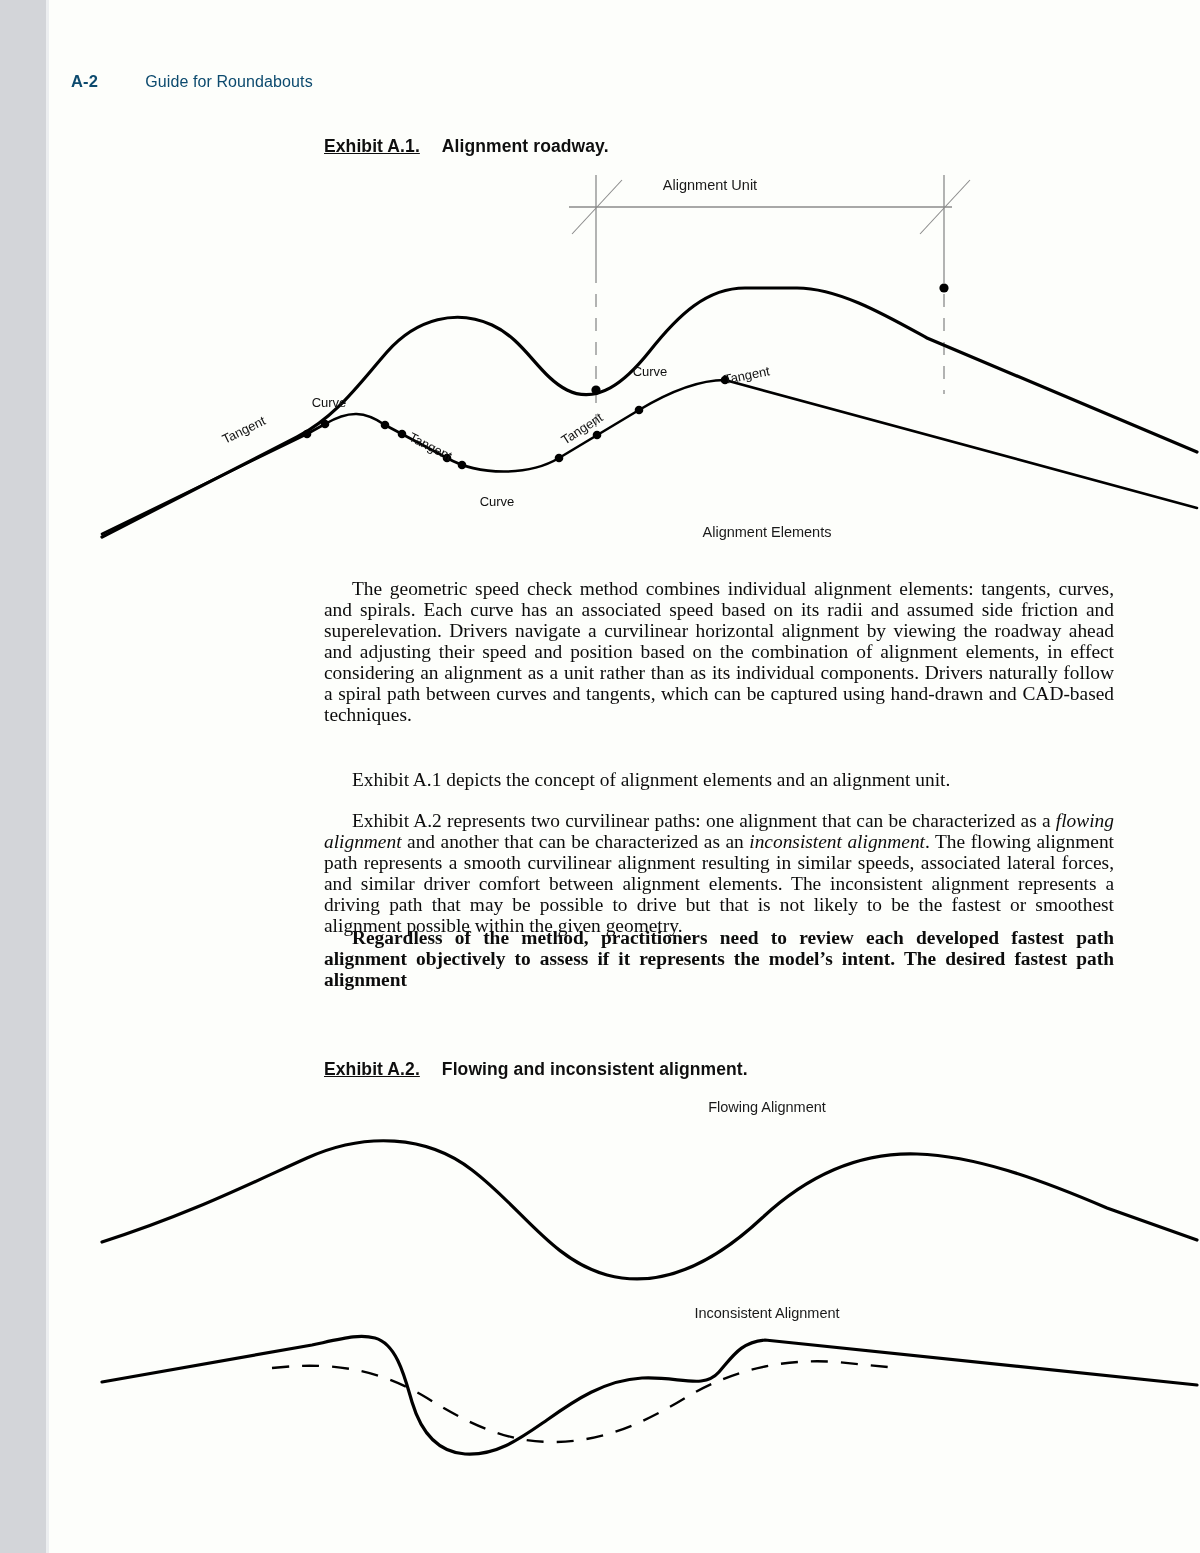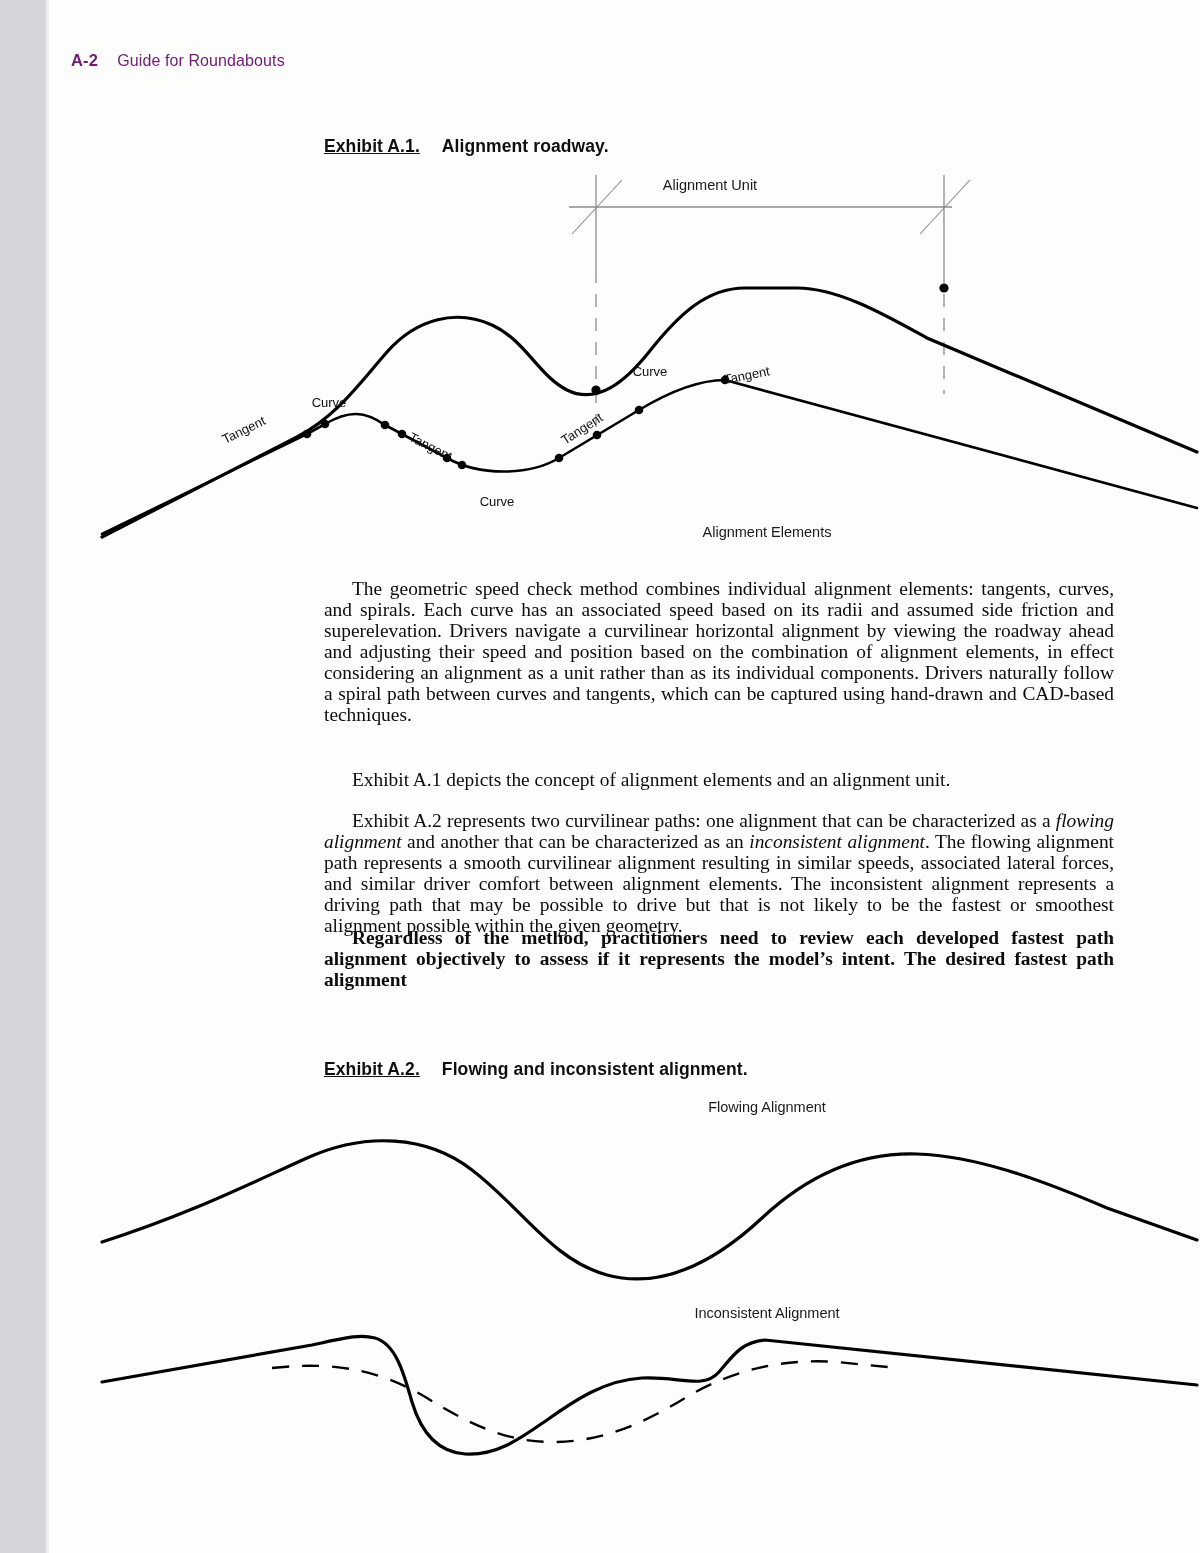--- a/index.html
+++ b/index.html
@@ -40,25 +40,26 @@
     top: 0;
     width: 1151px;
     height: 1553px;
     background: #fdfefb;
   }
 
   
   .running-head {
     position: absolute;
     left: 22px;
-    top: 51px;
+    top: 72px;
     display: flex;
     align-items: baseline;
     font-family: "Liberation Sans", sans-serif;
-    color: #701a75;
+    color: #0c4a6e;
+    gap: 28px;
   }
   .folio {
     font-weight: bold;
     font-size: 16.5px;
     letter-spacing: .2px;
   }
   .running-title {
     font-size: 16px;
     margin-left: 19px;
     letter-spacing: .1px;

